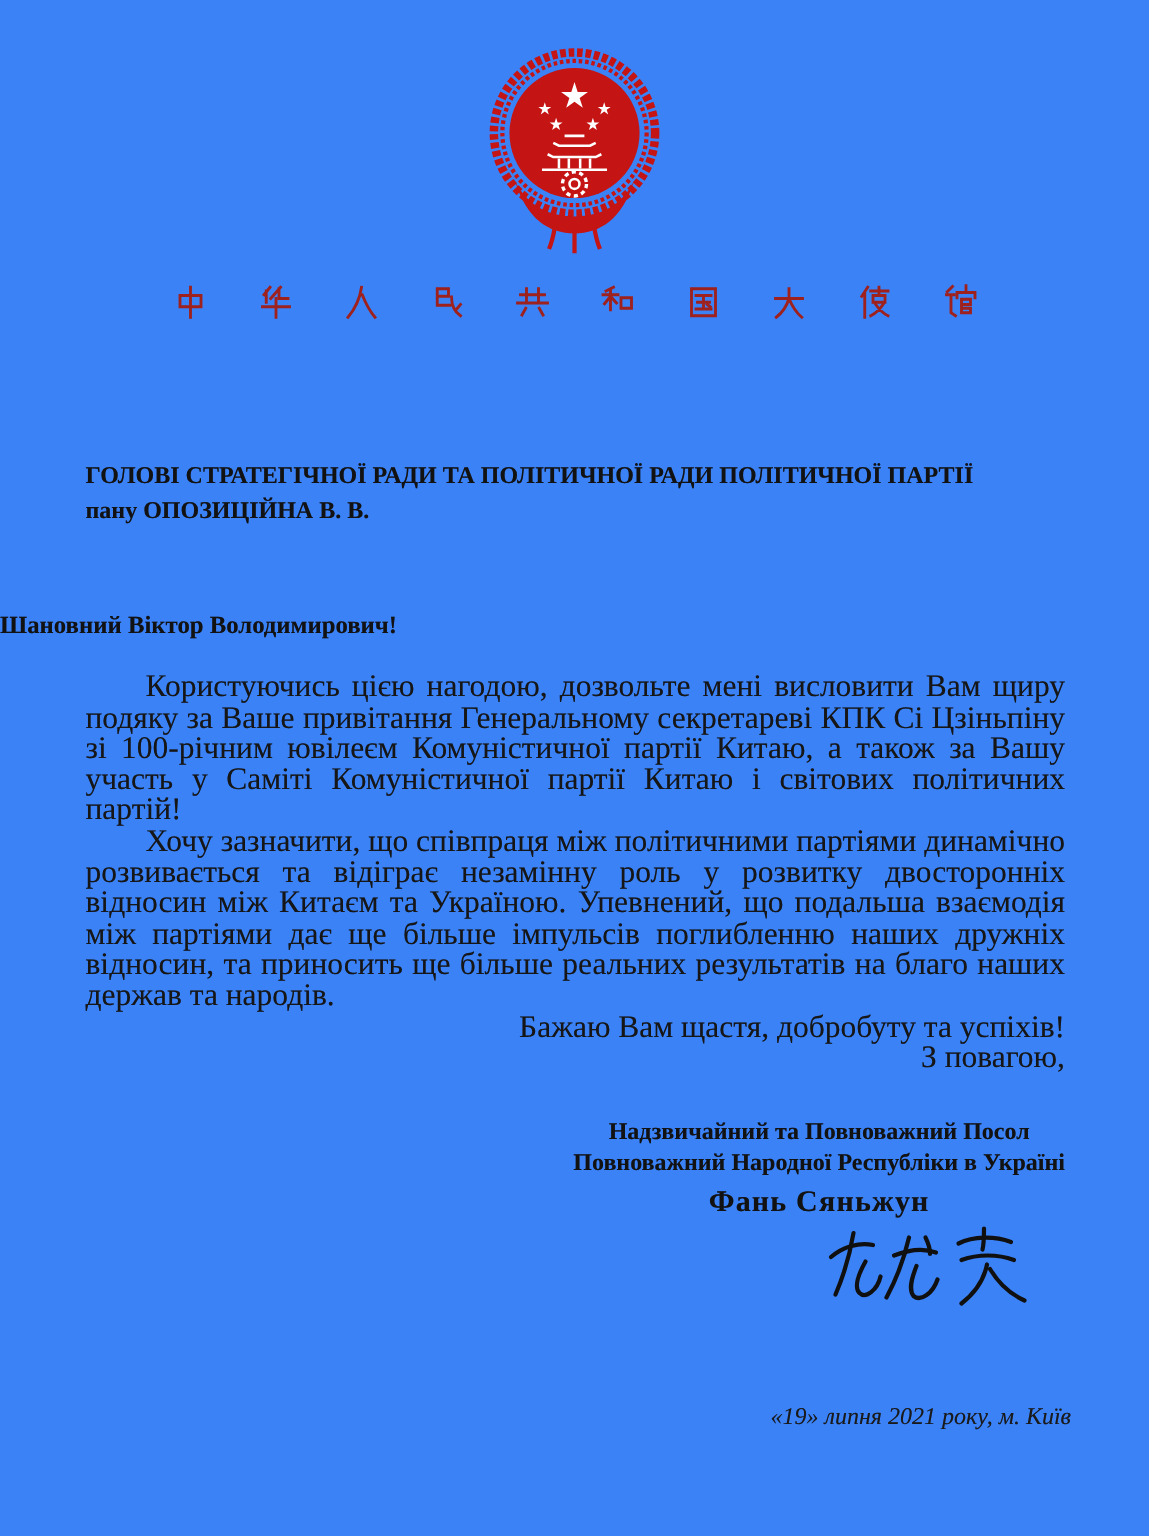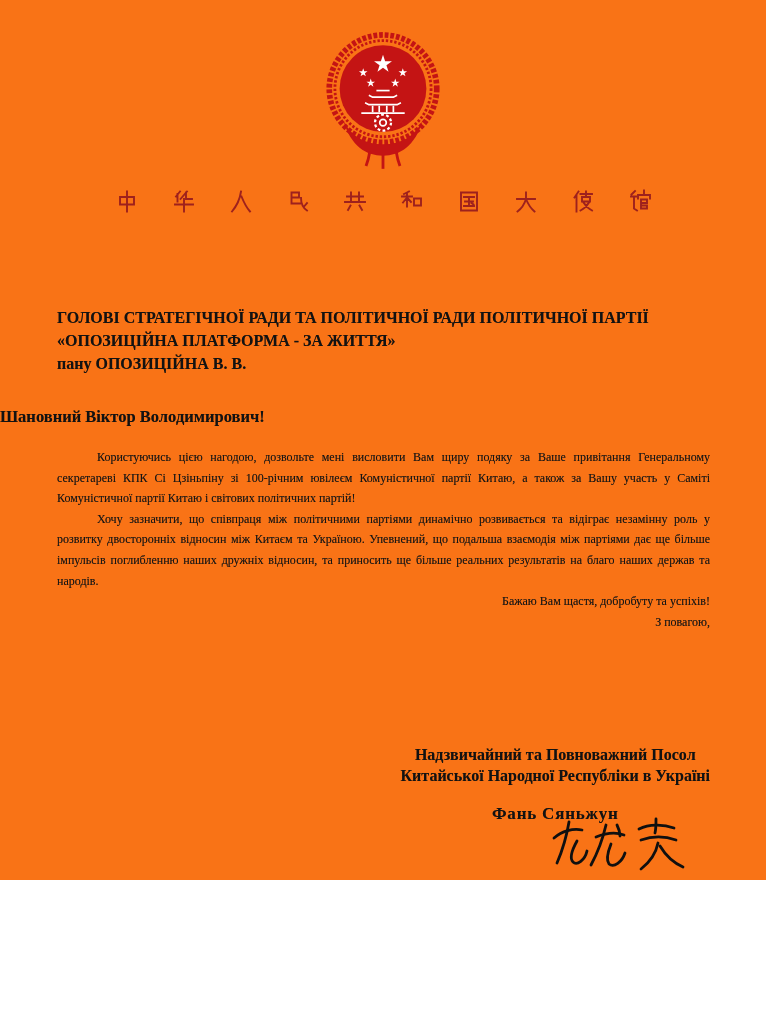--- a/index.html
+++ b/index.html
@@ -1,20 +1,20 @@
 <!DOCTYPE html>
 <html><head>
 <meta charset="utf-8">
 <style>
   * { margin:0; padding:0; box-sizing:border-box; }
   html,body { width:766px; height:1024px; }
   body { font-family:"Liberation Serif", serif; background:#ffffff; }
   .page {
-    position:relative; width:766px; height:880px; overflow:hidden;
-    background:#f97316; color:#1c1c1c;font-family:Liberation Serif, serif;
+    position:relative; width:766px; height:1024px; overflow:hidden;
+    background:#3b82f6; color:#1c1c1c;font-family:Liberation Serif, serif;
   }
   .page * { text-shadow:0 0 .4px rgba(20,20,20,.45); }
 
   .emblem { position:absolute; top:30px; left:50%; transform:translateX(-50%); }
 
   .cn-title { position:absolute; top:188px; left:0; right:0; display:flex; justify-content:center; }
 
   .sr-only { position:absolute; width:1px; height:1px; overflow:hidden; clip:rect(0 0 0 0); white-space:nowrap; }
 
   .recipient {
@@ -23,30 +23,30 @@
   }
 
   .salutation {
     position:absolute; top:407px; left:0; right:0;
     
     font-weight:bold; font-size:16.5px; color:#121212;
   }
 
   .body-text {
     position:absolute; top:447px; left:57px; right:56px;
-    font-size:12px; line-height:20.6px; color:#161616;
+    font-size:21px; line-height:20.6px; color:#161616;
   }
   .body-text p { text-align:justify; text-indent:40px; }
   .body-text p.left { text-align:right; }
 
   .sig-block {
     position:absolute; top:744px; right:56px;
     text-align:center; font-weight:bold; font-size:16px; line-height:21px; color:#121212;
   }
-  .sig-block .sig-name { font-size:17px; letter-spacing:.8px; margin-top:17px; }
+  .sig-block .sig-name { font-size:20px; letter-spacing:.8px; margin-top:5px; }
 
   .handwritten { position:absolute; top:816px; left:546px; }
 
   .dateline {
     position:absolute; top:936px; right:52px;
     font-style:italic; font-size:16px; color:#1a1a1a;
   }
 </style>
 </head>
 <body>
@@ -98,36 +98,35 @@
         <path transform="translate(342,1.5)" d="M4 3 L20 3 L20 21 L4 21 L4 3 M7 7.5 L17 7.5 M8 12 L16 12 M7 16.5 L17 16.5 M12 7.5 L12 16.5 M14.5 13.5 L16.5 15"></path>
         <path transform="translate(399,1.5)" d="M3 9.5 L21 9.5 M12 3 L12 9.5 M12 9.5 C10.5 14.5 7.5 19 3.5 22 M12 9.5 C14 14.5 17 19 20.5 22"></path>
         <path transform="translate(456,1.5)" d="M7.5 2 L3.5 8 M5.5 6 L5.5 22 M9.5 4.5 L21 4.5 M15 2 L15 7.5 M11 7.5 L19 7.5 L19 12 L11 12 L11 7.5 M18 13 C15.5 17 12.5 19.5 9.5 21 M12.5 13 C14.5 16 18 19.5 21 21"></path>
         <path transform="translate(513,1.5)" d="M7 1.5 L3.5 5 M3 7 L8 7 M6 8 L6 19 L9 21 M16 1 L16 3.5 M10 5.5 L22 5.5 M10 5.5 L10 9 M22 5.5 L22 9 M13 10 L19 10 L19 13.5 L13 13.5 L13 10 M13 13.5 L13 19 L19 19 L19 16 L13 16"></path>
       </g>
     </svg>
   </div>
 
   <div class="recipient">
     <div>ГОЛОВІ СТРАТЕГІЧНОЇ РАДИ ТА ПОЛІТИЧНОЇ РАДИ ПОЛІТИЧНОЇ ПАРТІЇ</div>
-    <div>«ОПОЗИЦІЙНА ПЛАТФОРМА - ЗА ЖИТТЯ»</div>
     <div>пану ОПОЗИЦІЙНА В. В.</div>
   </div>
 
   <div class="salutation">Шановний Віктор Володимирович!</div>
 
   <div class="body-text">
     <p>Користуючись цією нагодою, дозвольте мені висловити Вам щиру подяку за Ваше привітання Генеральному секретареві КПК Сі Цзіньпіну зі 100-річним ювілеєм Комуністичної партії Китаю, а також за Вашу участь у Саміті Комуністичної партії Китаю і світових політичних партій!</p>
     <p>Хочу зазначити, що співпраця між політичними партіями динамічно розвивається та відіграє незамінну роль у розвитку двосторонніх відносин між Китаєм та Україною. Упевнений, що подальша взаємодія між партіями дає ще більше імпульсів поглибленню наших дружніх відносин, та приносить ще більше реальних результатів на благо наших держав та народів.</p>
     <p class="left">Бажаю Вам щастя, добробуту та успіхів!</p>
     <p class="left">З повагою,</p>
   </div>
 
   <div class="sig-block">
     <div>Надзвичайний та Повноважний Посол</div>
-    <div>Китайської Народної Республіки в Україні</div>
+    <div>Повноважний Народної Республіки в Україні</div>
     <div class="sig-name">Фань Сяньжун</div>
   </div>
 
   <div class="handwritten">
     <span class="sr-only">范先荣</span>
     <svg width="155" height="62" viewBox="0 0 155 62" aria-hidden="true">
       <g fill="none" stroke="#101010" stroke-width="2.8" stroke-linecap="round">
         <path d="M8 22 C16 15 27 12 36 14"></path>
         <path d="M23 6 C21 18 17 33 11 47"></path>
         <path d="M31 25 C26 34 23 42 27 46 C31 50 39 44 41 35"></path>

